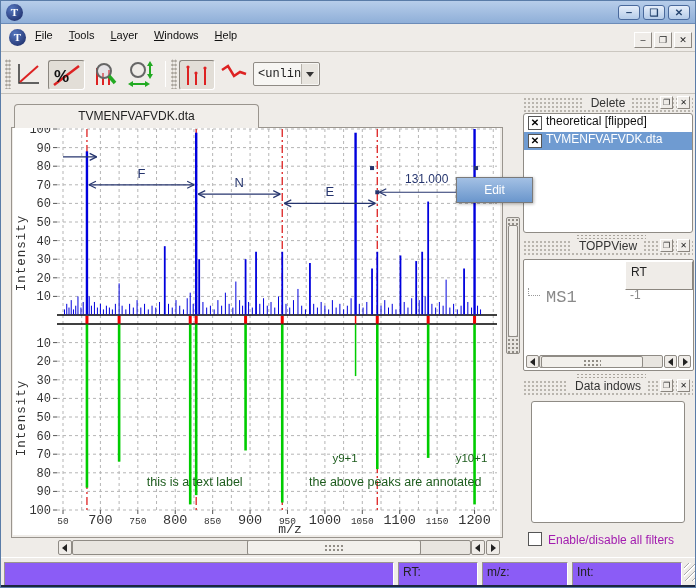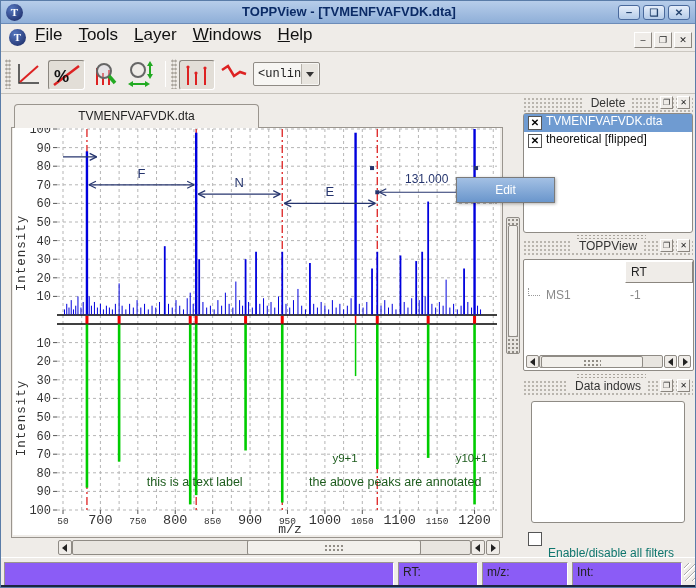--- a/index.html
+++ b/index.html
@@ -11,21 +11,21 @@
             border-bottom:1px solid #6c8cb8;}
   #title-text{left:0;top:3px;width:696px;text-align:center;font-weight:bold;font-size:13px;color:#0b2b66;}
   .tb-btn{top:4px;width:22px;height:15px;background:linear-gradient(#e6eefa,#b4cbe8);
           border:1px solid #49699c;border-radius:3px;color:#25446f;font-size:10px;font-weight:bold;
           text-align:center;line-height:13px;}
   #app-icon,#menu-app-icon{width:17px;height:17px;border-radius:50%;
           background:radial-gradient(circle at 35% 30%,#5577c0,#17245e);color:#fff;
           font-size:11px;font-weight:bold;text-align:center;line-height:17px;font-family:"Liberation Serif",serif;}
   
   #menubar{left:0;top:24px;width:696px;height:27px;border-bottom:1px solid #cbc7c0;}
-  .menu-item{display:inline-block;font-size:17px;color:#111;padding:0 8px;}
+  .menu-item{display:inline-block;font-size:11px;color:#111;padding:0 8px;}
   .mdi-btn{top:31px;width:18px;height:16px;background:#efece8;border:1px solid;
            border-color:#fff #8b867f #8b867f #fff;font-size:9px;color:#222;text-align:center;line-height:14px;}
   
   #toolbar{left:0;top:52px;width:696px;height:41px;border-bottom:1px solid #c6c2bb;}
   .tb-handle{top:6px;width:6px;height:30px;background-image:radial-gradient(#a9a49c 1px,transparent 1.2px);
              background-size:3px 4px;}
   .tool-btn{top:7px;width:32px;height:30px;border-radius:3px;}
   .tool-btn.pressed{background:#e2ded7;border:1px solid;border-color:#8a867f #fff #fff #8a867f;}
   .tool-sep{top:8px;width:1px;height:26px;background:#c2beb7;border-right:1px solid #fff;}
   #combo{top:9px;left:252px;width:67px;height:24px;background:#f7f6f3;border:1px solid #8f8b85;border-radius:2px;}
@@ -56,40 +56,39 @@
   .listbox{background:#fff;border:1px solid #8f8b85;border-radius:3px;}
   .layer-row{height:18px;font-size:12px;color:#111;white-space:nowrap;overflow:hidden;}
   .layer-row.sel{background:#6f9bd1;color:#fff;}
   .chk{display:inline-block;width:12px;height:12px;background:#fff;border:1px solid #555;
        margin:2px 4px 0 4px;vertical-align:top;font-size:10px;line-height:11px;text-align:center;
        font-weight:bold;color:#000;}
   .hdr-cell{background:#efece8;border:1px solid;border-color:#fff #8b867f #8b867f #fff;
             font-size:12px;color:#222;padding:3px 0 0 5px;}
   .splitter{background-image:radial-gradient(#a9a49c 1px,transparent 1.2px);background-size:4px 3px;}
   
-  #ctx-menu{left:455px;top:176px;width:99px;background:#f7f6f4;border:1px solid #7a7a7a;
+  #ctx-menu{left:455px;top:176px;width:77px;background:#f7f6f4;border:1px solid #7a7a7a;
             box-shadow:1px 1px 3px rgba(0,0,0,.3);z-index:10;}
   .ctx-item{height:24px;font-size:12px;text-align:center;line-height:24px;color:#111;}
   .ctx-item.sel{background:linear-gradient(#a3c0e4,#6a96cc);color:#fff;}
   
   #statusbar{left:0;top:556px;width:696px;height:28px;border-top:1px solid #fff;}
   .status-panel{top:4px;height:32px;background:#8b5cf6;border:1px solid;border-color:#9a958e #fff #fff #9a958e;
                 font-size:12px;color:#222;padding:2px 0 0 4px;}
   #resize-grip{left:683px;top:562px;width:11px;height:18px;
      background:repeating-linear-gradient(135deg,transparent 0 3px,#aaa 3px 4px,#fff 4px 5px);}
   #bottom-edge{left:0;top:584px;width:696px;height:4px;background:#1b2740;}
 </style>
 </head>
 <body>
 
 <div id="win">
 
   <div id="titlebar" class="abs">
     <div id="app-icon" class="abs" style="left:5px;top:3px;">T</div>
-    <div id="title-text" class="abs">TOPPView - [TVMENFVAFVDK.dta]</div>
     <div class="tb-btn abs" style="left:617px;">‒</div>
     <div class="tb-btn abs" style="left:642px;">❑</div>
     <div class="tb-btn abs" style="left:667px;">✕</div>
   </div>
 
   <div id="menubar" class="abs">
     <div id="menu-app-icon" class="abs" style="left:8px;top:4px;">T</div>
     <div id="menu-items" class="abs" style="left:26px;top:0;"><span class="menu-item"><u>F</u>ile</span><span class="menu-item"><u>T</u>ools</span><span class="menu-item"><u>L</u>ayer</span><span class="menu-item"><u>W</u>indows</span><span class="menu-item"><u>H</u>elp</span></div>
   </div>
   <div class="mdi-btn abs" style="left:633px;">‒</div>
@@ -467,34 +466,34 @@
         <div class="tri-r"></div>
       </div>
   </div>
 
   <div class="abs dock-title" style="left:522px;top:96px;width:170px;">
     <span>Delete</span>
   </div>
   <div class="abs dock-btn" style="left:659px;top:95px;">❐</div>
   <div class="abs dock-btn" style="left:676px;top:95px;">✕</div>
   <div id="layers-list" class="abs listbox" style="left:522px;top:112px;width:170px;height:120px;">
+      <div class="layer-row"><span class="chk">✕</span><span>theoretical [flipped]</span></div>
       <div class="layer-row sel"><span class="chk">✕</span><span>TVMENFVAFVDK.dta</span></div>
-      <div class="layer-row"><span class="chk">✕</span><span>theoretical [flipped]</span></div>
     </div>
   <div class="abs splitter" style="left:575px;top:233px;width:70px;height:5px;"></div>
 
   <div class="abs dock-title" style="left:522px;top:239px;width:170px;">
     <span>TOPPView</span>
   </div>
   <div class="abs dock-btn" style="left:659px;top:238px;">❐</div>
   <div class="abs dock-btn" style="left:676px;top:238px;">✕</div>
   <div class="abs" style="left:522px;top:258px;width:171px;height:112px;border:1px solid #8f8b85;background:#fff;border-radius:2px;">
-    <div class="abs hdr-cell" style="left:101px;top:1px;width:68px;height:22px;">RT</div>
+    <div class="abs hdr-cell" style="left:101px;top:1px;width:68px;height:29px;">RT</div>
     <div class="abs" style="left:4px;top:28px;width:12px;height:8px;border-left:1px dotted #999;border-bottom:1px dotted #999;"></div>
-    <div class="abs" style="left:22px;top:28px;font-size:12px;color:#8a8a8a;">MS1</div>
+    <div class="abs" style="left:22px;top:28px;font-size:17px;color:#8a8a8a;font-family:Liberation Mono, monospace;">MS1</div>
     <div class="abs" style="left:106px;top:28px;font-size:12px;color:#8a8a8a;">-1</div>
 
     <div class="abs sb-btn" style="left:2px;top:95px;width:13px;height:13px;">
         <div class="tri-l" style="top:2px;"></div>
       </div>
     <div class="abs sb-track" style="left:15px;top:95px;width:124px;height:13px;">
       <div class="abs sb-thumb" style="left:1px;top:0;width:102px;height:12px;">
         <div class="abs sb-grip" style="left:41px;top:2px;width:18px;height:8px;"></div>
       </div>
     </div>
@@ -507,21 +506,21 @@
   </div>
   <div class="abs splitter" style="left:575px;top:372px;width:70px;height:5px;"></div>
 
   <div class="abs dock-title" style="left:522px;top:379px;width:170px;">
     <span>Data indows</span>
   </div>
   <div class="abs dock-btn" style="left:659px;top:378px;">❐</div>
   <div class="abs dock-btn" style="left:676px;top:378px;">✕</div>
   <div class="abs listbox" style="left:530px;top:400px;width:154px;height:122px;"></div>
   <div class="abs" style="left:527px;top:531px;width:14px;height:14px;background:#fff;border:1px solid #555;"></div>
-  <div class="abs" style="left:547px;top:532px;font-size:12px;color:#0f766e;margin-top:13px;">Enable/disable all filters</div>
+  <div class="abs" style="left:547px;top:532px;font-size:12px;color:#a21caf;">Enable/disable all filters</div>
 
   <div id="ctx-menu" class="abs">
       <div class="ctx-item sel">Edit</div>
     </div>
 
   <div id="statusbar" class="abs">
     <div class="abs status-panel" style="left:3px;width:390px;"></div>
     <div class="abs status-panel" style="left:397px;width:80px;">RT:</div>
     <div class="abs status-panel" style="left:571px;width:110px;">Int:</div>
     <div class="abs status-panel" style="left:481px;width:86px;">m/z:</div>

